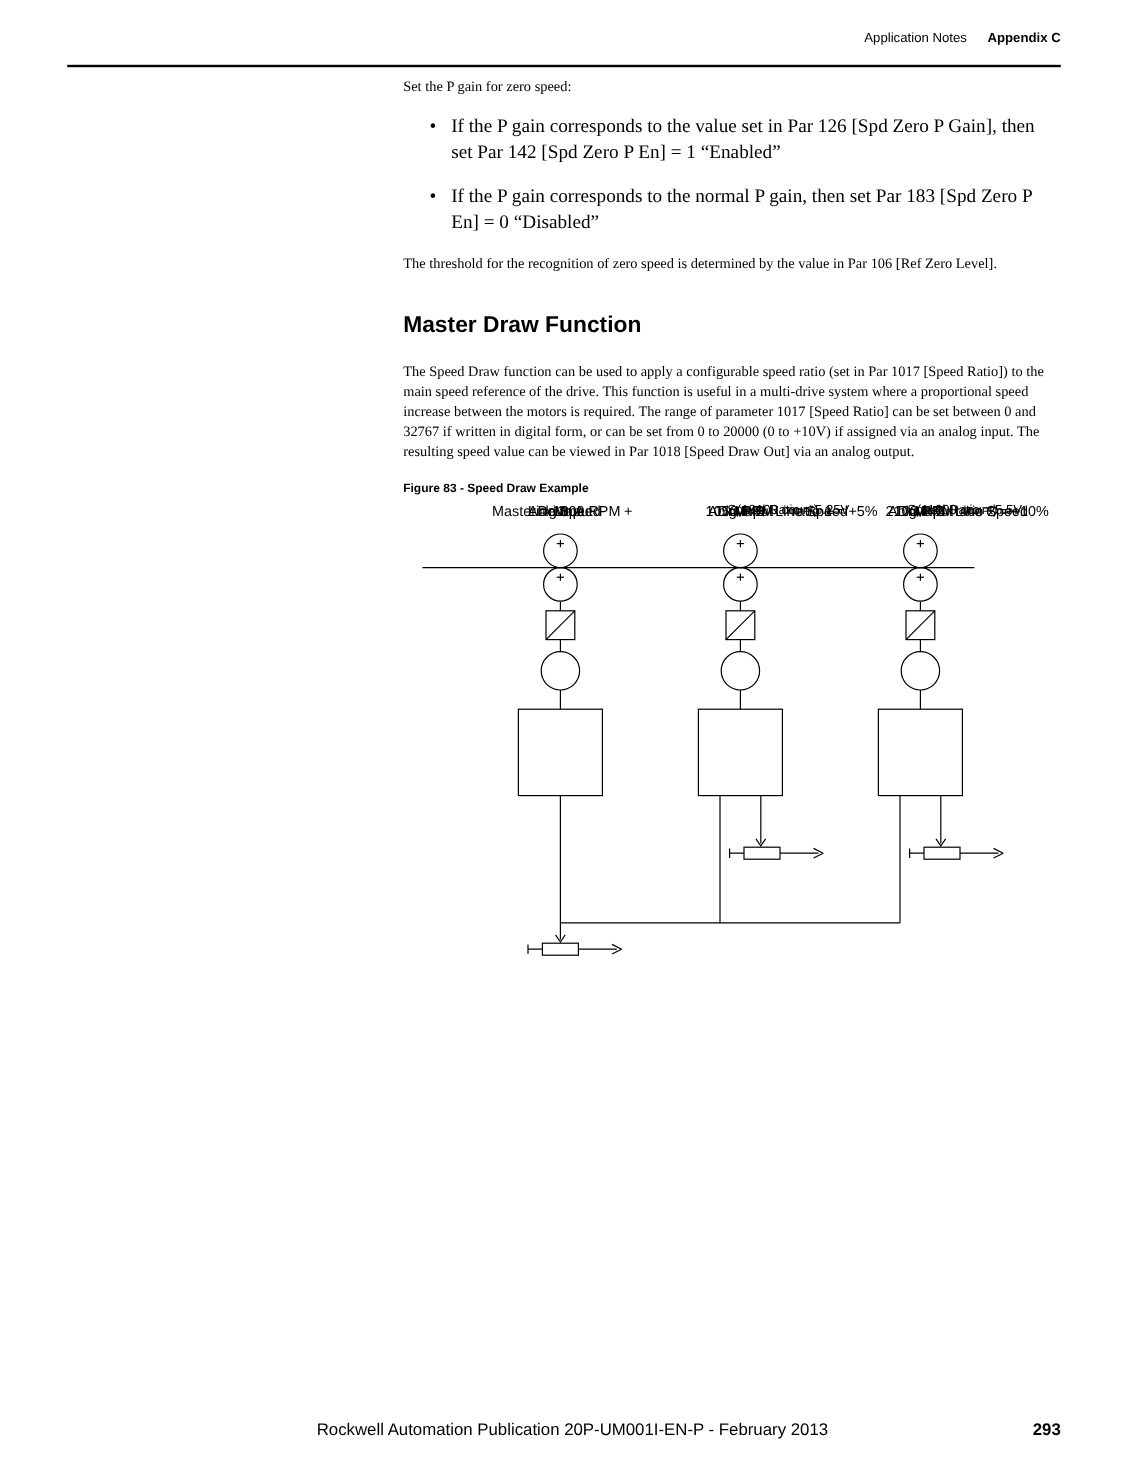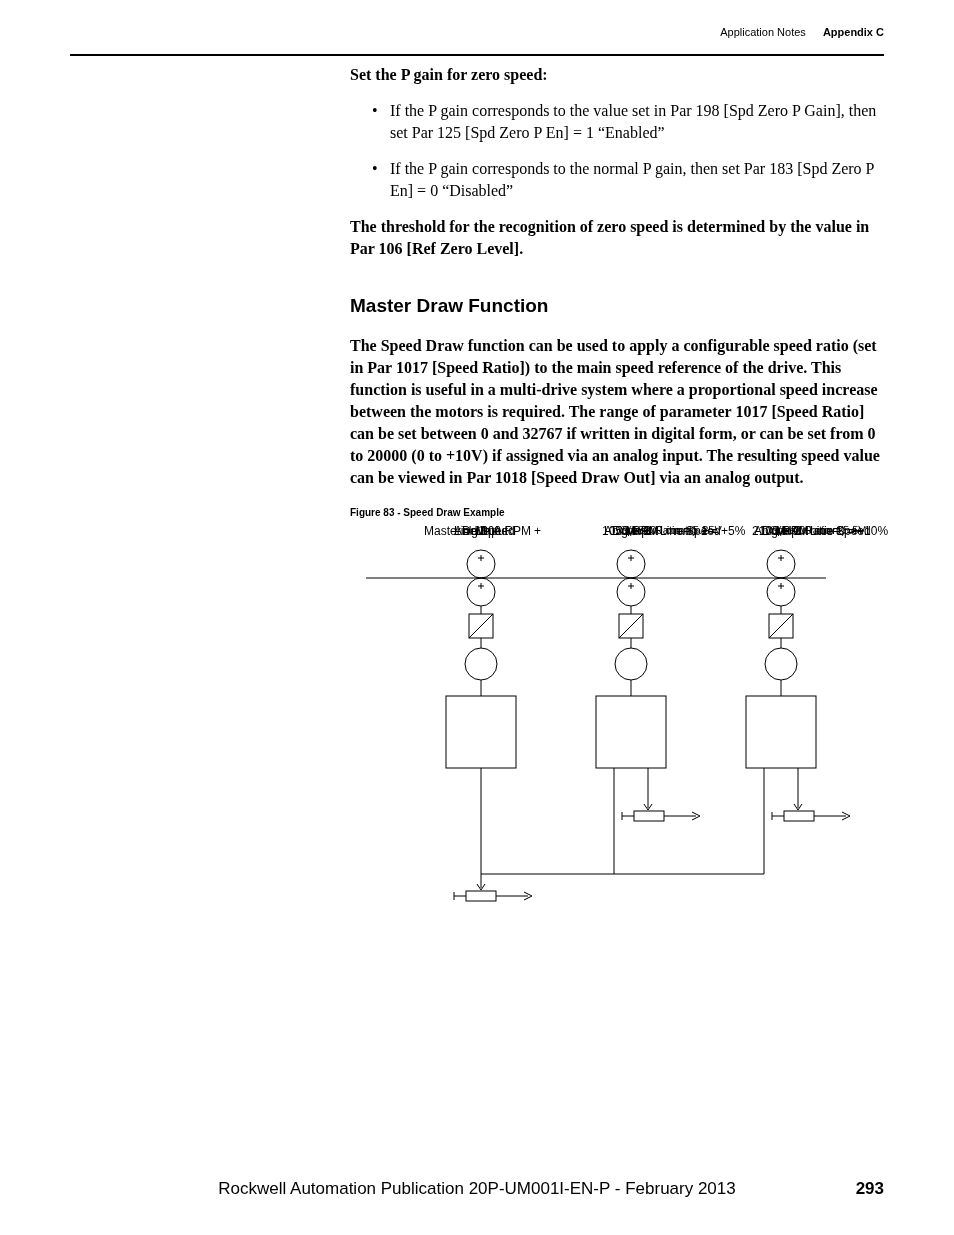--- a/index.html
+++ b/index.html
@@ -8,21 +8,21 @@
     padding: 0;
     font-family: Georgia, 'Times New Roman', serif;
     color: #000;
     background: #fff;
     width: 954px;
     height: 1235px;
     position: relative;
     box-sizing: border-box;
   }
   .page {
-    padding: 52px 70px 40px 70px;
+    padding: 52px 70px 40px 56px;
     box-sizing: border-box;
     height: 100%;
     position: relative;
   }
   .header-line {
     border-top: 2px solid #000;
     margin-bottom: 8px;
   }
   .header-text {
     text-align: right;
@@ -31,24 +31,23 @@
     margin-bottom: 16px;
     margin-top: -26px;
   }
   .header-text .section { font-weight: normal; }
   .header-text .appendix { font-weight: bold; margin-left: 14px; }
   .content {
     margin-left: 280px;
     margin-right: 0;
   }
   .body-text {
-    font-size: 16px;
+    font-size: 12px;
     line-height: 1.38;
     margin: 0 0 14px 0;
-    font-weight: bold;
   }
   ul.bullets {
     list-style: none;
     padding: 0;
     margin: 0 0 14px 0;
   }
   ul.bullets li {
     position: relative;
     padding-left: 40px;
     font-size: 16px;
@@ -81,21 +80,21 @@
     font-size: 12px;
     margin-left: -4px;
   }
   .figure .lbl { position: absolute; white-space: nowrap; }
   .footer {
     position: absolute;
     bottom: 36px;
     left: 70px;
     right: 70px;
     font-family: Arial, Helvetica, sans-serif;
-    font-size: 17px;
+    font-size: 14px;
     text-align: center;
   }
   .footer .pnum {
     position: absolute;
     right: 0;
     font-weight: bold;
     margin-left: 40px;
   }
 </style>
 </head>
@@ -105,21 +104,21 @@
   <div class="header-text">
     <span class="section">Application Notes</span>
     <span class="appendix">Appendix C</span>
   </div>
   <div class="header-line"></div>
 
   <div class="content">
     <p class="body-text">Set the P gain for zero speed:</p>
 
     <ul class="bullets">
-      <li>If the P gain corresponds to the value set in Par 198 [Spd Zero P Gain], then set Par 125 [Spd Zero P En] = 1 “Enabled”</li>
+      <li>If the P gain corresponds to the value set in Par 126 [Spd Zero P Gain], then set Par 142 [Spd Zero P En] = 1 “Enabled”</li>
       <li>If the P gain corresponds to the normal P gain, then set Par 183 [Spd Zero P En] = 0 “Disabled”</li>
     </ul>
 
     <p class="body-text">The threshold for the recognition of zero speed is determined by the value in Par 106 [Ref Zero Level].</p>
 
     <h2 class="subhead">Master Draw Function</h2>
 
     <p class="body-text">The Speed Draw function can be used to apply a configurable speed ratio (set in Par 1017 [Speed Ratio]) to the main speed reference of the drive. This function is useful in a multi-drive system where a proportional speed increase between the motors is required. The range of parameter 1017 [Speed Ratio] can be set between 0 and 32767 if written in digital form, or can be set from 0 to 20000 (0 to +10V) if assigned via an analog input. The resulting speed value can be viewed in Par 1018 [Speed Draw Out] via an analog output.</p>
 
     <div class="fig-caption">Figure 83 - Speed Draw Example</div>

